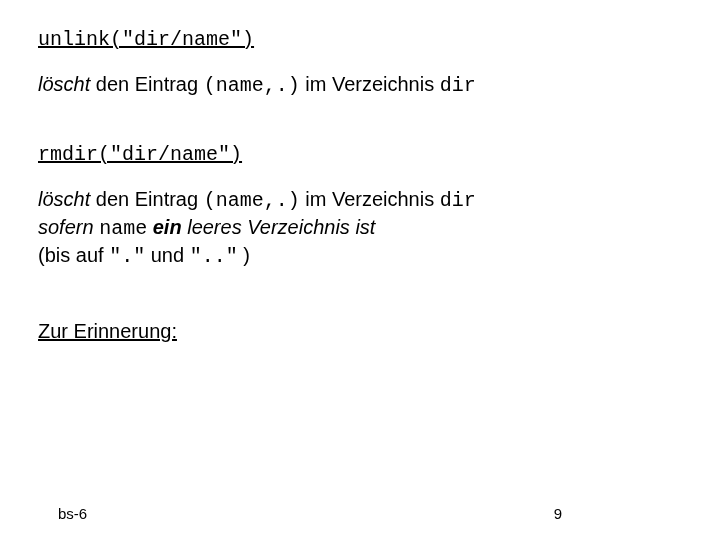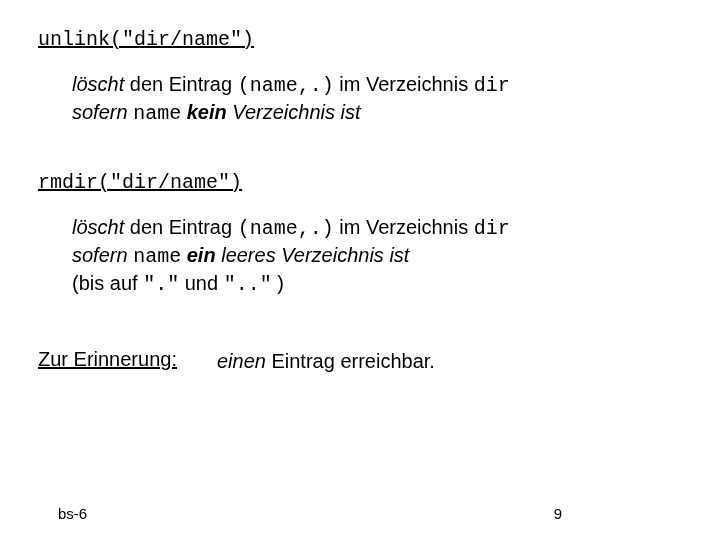--- a/index.html
+++ b/index.html
@@ -22,21 +22,20 @@
     position: relative;
   }
   .mono {
     font-family: "Courier New", Courier, monospace;
   }
   .heading {
     text-decoration: underline;
     margin-bottom: 20px;
   }
   .indent {
-    margin-left: 34px;
     line-height: 1.35;
   }
   .italic { font-style: italic; }
   .bold { font-weight: bold; }
   .block1 { margin-bottom: 44px; }
   .block2 { margin-bottom: 50px; }
   .reminder-row {
     display: flex;
     align-items: flex-start;
     gap: 40px;
@@ -65,23 +64,20 @@
 <body>
 
 <div class="slide">
 
   <div class="block1">
     <div class="heading mono">unlink("dir/name")</div>
     <div class="indent">
       <div>
         <span class="italic">löscht</span><span> den Eintrag </span><span class="mono">(name,.)</span><span> im Verzeichnis </span><span class="mono">dir</span>
       </div>
-      <div>
-        <span class="italic">sofern </span><span class="mono">name</span><span class="italic bold"> kein</span><span class="italic"> Verzeichnis ist</span>
-      </div>
     </div>
   </div>
 
   <div class="block2">
     <div class="heading mono">rmdir("dir/name")</div>
     <div class="indent">
       <div>
         <span class="italic">löscht</span><span> den Eintrag </span><span class="mono">(name,.)</span><span> im Verzeichnis </span><span class="mono">dir</span>
       </div>
       <div>
@@ -89,23 +85,20 @@
       </div>
       <div>
         <span>(bis auf </span><span class="mono">"."</span><span> und </span><span class="mono">".."</span><span> )</span>
       </div>
     </div>
   </div>
 
   <div class="reminder-row">
     <div class="reminder-label">Zur Erinnerung:</div>
     <div class="reminder-text">
-      <div>
-        <span class="italic">einen</span><span> Eintrag erreichbar.</span>
-      </div>
     </div>
   </div>
 
   <div class="footer">
     <span>bs-6</span>
     <span>9</span>
   </div>
 
 </div>
 

